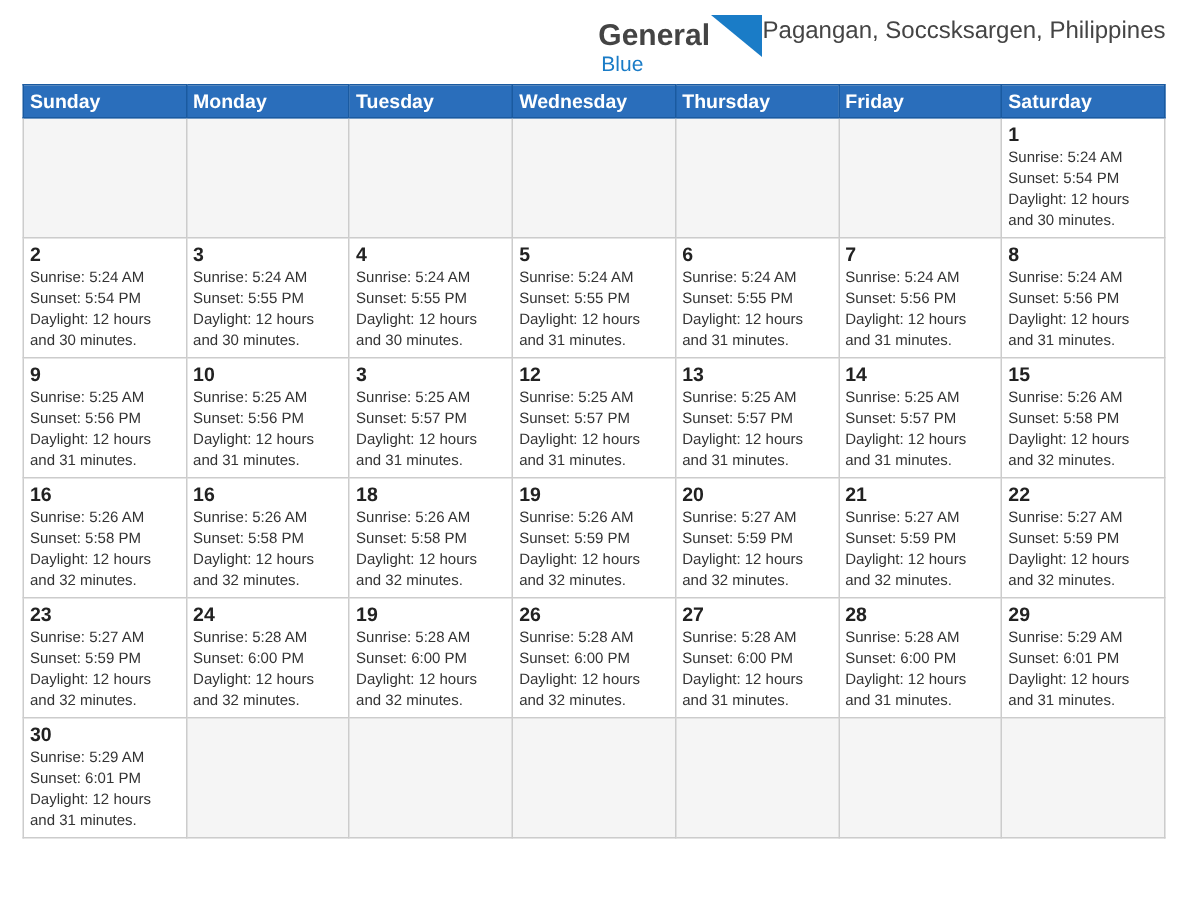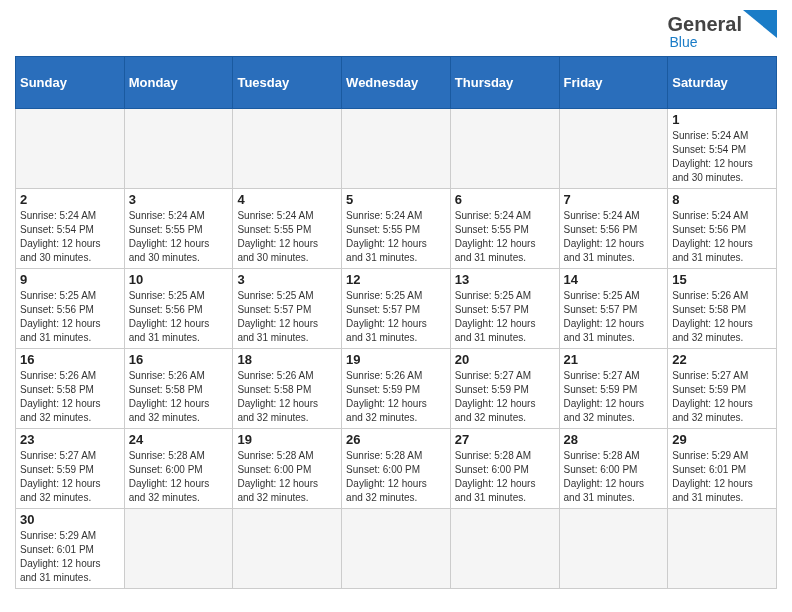--- a/index.html
+++ b/index.html
@@ -47,21 +47,21 @@
     .calendar-table {
       width: 100%;
       border-collapse: collapse;
       table-layout: fixed;
     }
     .calendar-table thead tr th {
       background: #2a6ebb;
       color: #fff;
       font-size: 13px;
       font-weight: bold;
-      padding: 18px 4px;
+      padding: 3px 4px;
       border: 1px solid #1a5aa0;
       text-align: left;
     }
     .calendar-table tbody tr td {
       border: 1px solid #ccc;
       vertical-align: top;
       padding: 3px 4px;
       font-size: 10.5px;
       color: #333;
       min-height: 70px;
@@ -94,20 +94,21 @@
   <div class="logo-area">
     <div class="logo-img">
       <span class="general" style="font-size:20px;font-weight:bold;color:#444;">General</span>
       <svg width="34" height="28" viewBox="0 0 34 28" style="margin-left:1px;">
         <polygon points="0,0 34,0 34,28" fill="#1a7cc7"></polygon>
       </svg>
     </div>
     <div style="font-size:14px;font-weight:normal;color:#1a7cc7;margin-top:-4px;margin-left:2px;">Blue</div>
   </div>
   <div class="title-area">
+    <div class="calendar-subtitle">Pagangan, Soccsksargen, Philippines</div>
   </div>
 </div>
 
 <table class="calendar-table">
   <thead>
     <tr>
     <th>Sunday</th>
         <th>Monday</th>
         <th>Tuesday</th>
         <th>Wednesday</th>

